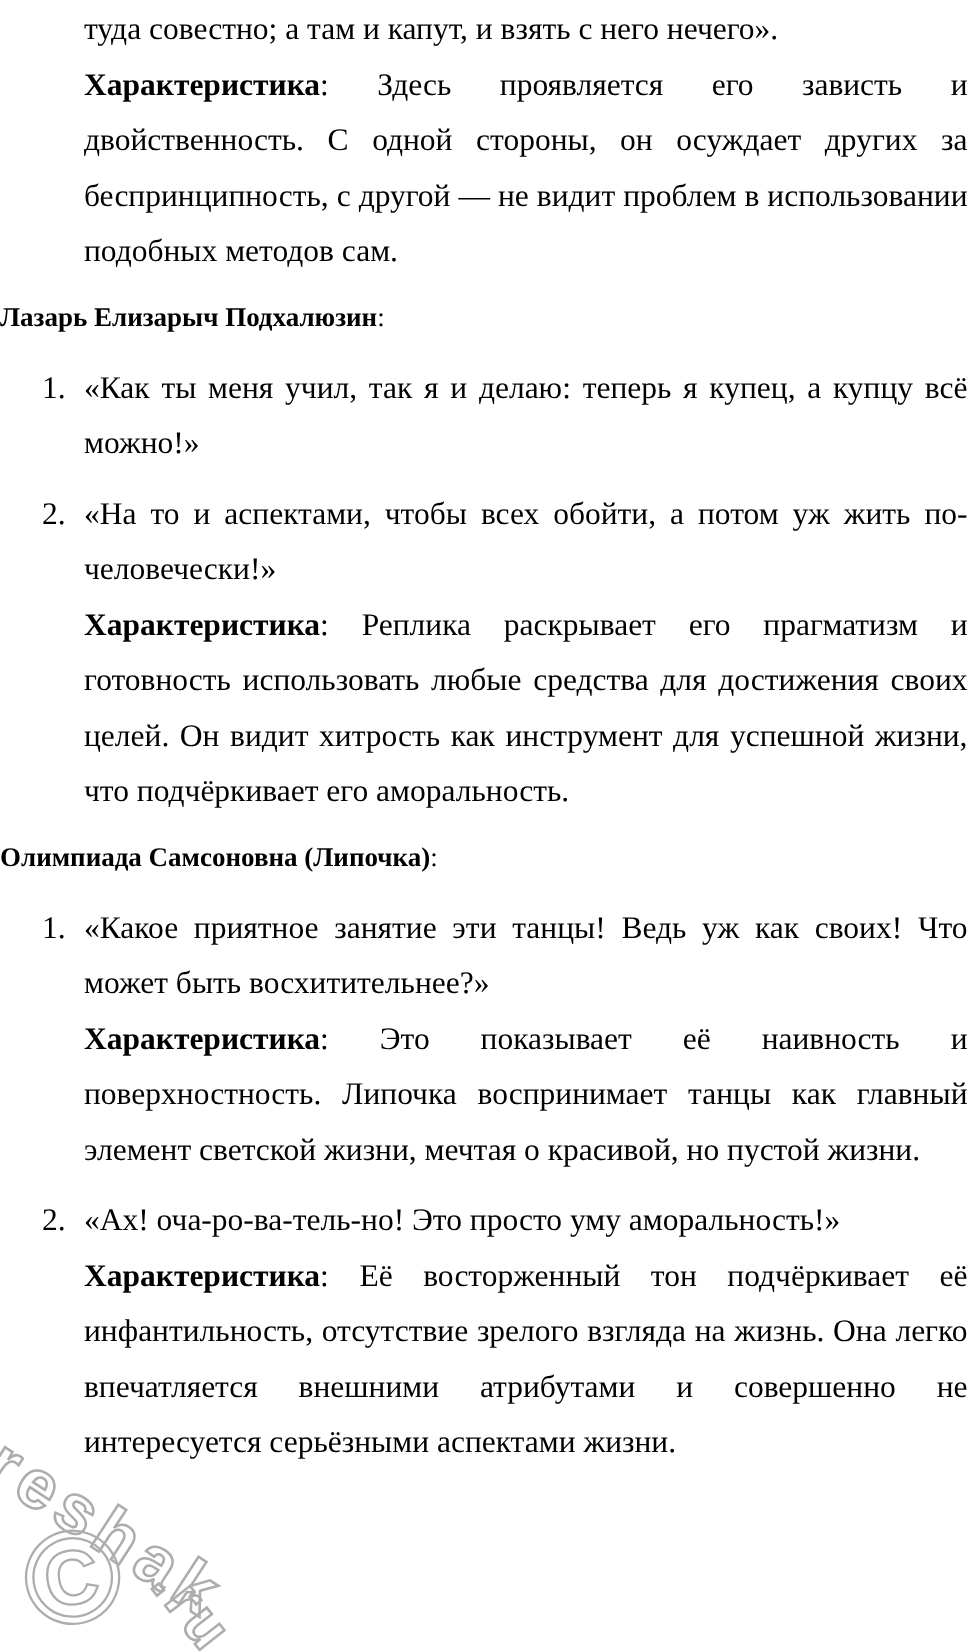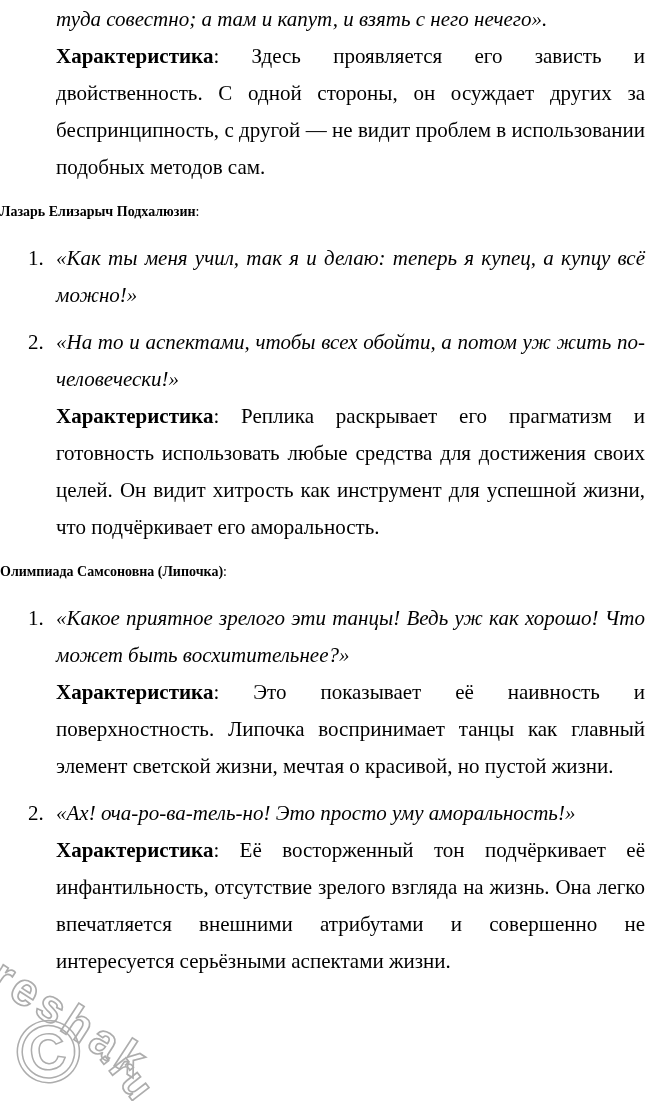--- a/index.html
+++ b/index.html
@@ -10,25 +10,25 @@
     background: #ffffff;
     overflow: hidden;
     font-family: "Liberation Serif", "DejaVu Serif", serif;
     font-size: 21px;
     line-height: 37px;
     color: #000000;
   }
   .content { position: relative; z-index: 1; padding-top: 1px; }
   p { margin: 0; text-align: justify; text-align-last: left; }
   .ind { margin-left: 56px; margin-right: 2px; }
-  .quote { font-style: italic; }
+  .quote { }
   .char b { font-weight: bold; font-style: normal; }
   h2.heading {
     margin: 7px 2px 0 0;
-    font-size: 14px;
+    font-size: 18px;
     line-height: 37px;
     font-weight: normal;
     text-align: left;
   }
   h2.heading b { font-weight: bold; }
   .list-item { position: relative; margin-left: 56px; margin-right: 2px; margin-top: 10px; }
   .list-item .num {
     position: absolute;
     left: -28px;
     top: 0;
@@ -87,21 +87,21 @@
     <div class="list-item">
       <span class="num">2.</span>
       <p class="quote">«На то и аспектами, чтобы всех обойти, а потом уж жить по-человечески!»</p>
       <p class="char"><b>Характеристика</b><span>:</span> <span>Реплика раскрывает его прагматизм и готовность использовать любые средства для достижения своих целей. Он видит хитрость как инструмент для успешной жизни, что подчёркивает его аморальность.</span></p>
     </div>
 
     <h2 class="heading"><b>Олимпиада Самсоновна (Липочка)</b><span>:</span></h2>
 
     <div class="list-item">
       <span class="num">1.</span>
-      <p class="quote">«Какое приятное зрелого эти танцы! Ведь уж как хорошо! Что может быть восхитительнее?»</p>
+      <p class="quote">«Какое приятное занятие эти танцы! Ведь уж как своих! Что может быть восхитительнее?»</p>
       <p class="char"><b>Характеристика</b><span>:</span> <span>Это показывает её наивность и поверхностность. Липочка воспринимает танцы как главный элемент светской жизни, мечтая о красивой, но пустой жизни.</span></p>
     </div>
 
     <div class="list-item">
       <span class="num">2.</span>
       <p class="quote">«Ах! оча-ро-ва-тель-но! Это просто уму аморальность!»</p>
       <p class="char"><b>Характеристика</b><span>:</span> <span>Её восторженный тон подчёркивает её инфантильность, отсутствие зрелого взгляда на жизнь. Она легко впечатляется внешними атрибутами и совершенно не интересуется серьёзными аспектами жизни.</span></p>
     </div>
 
   </div>

